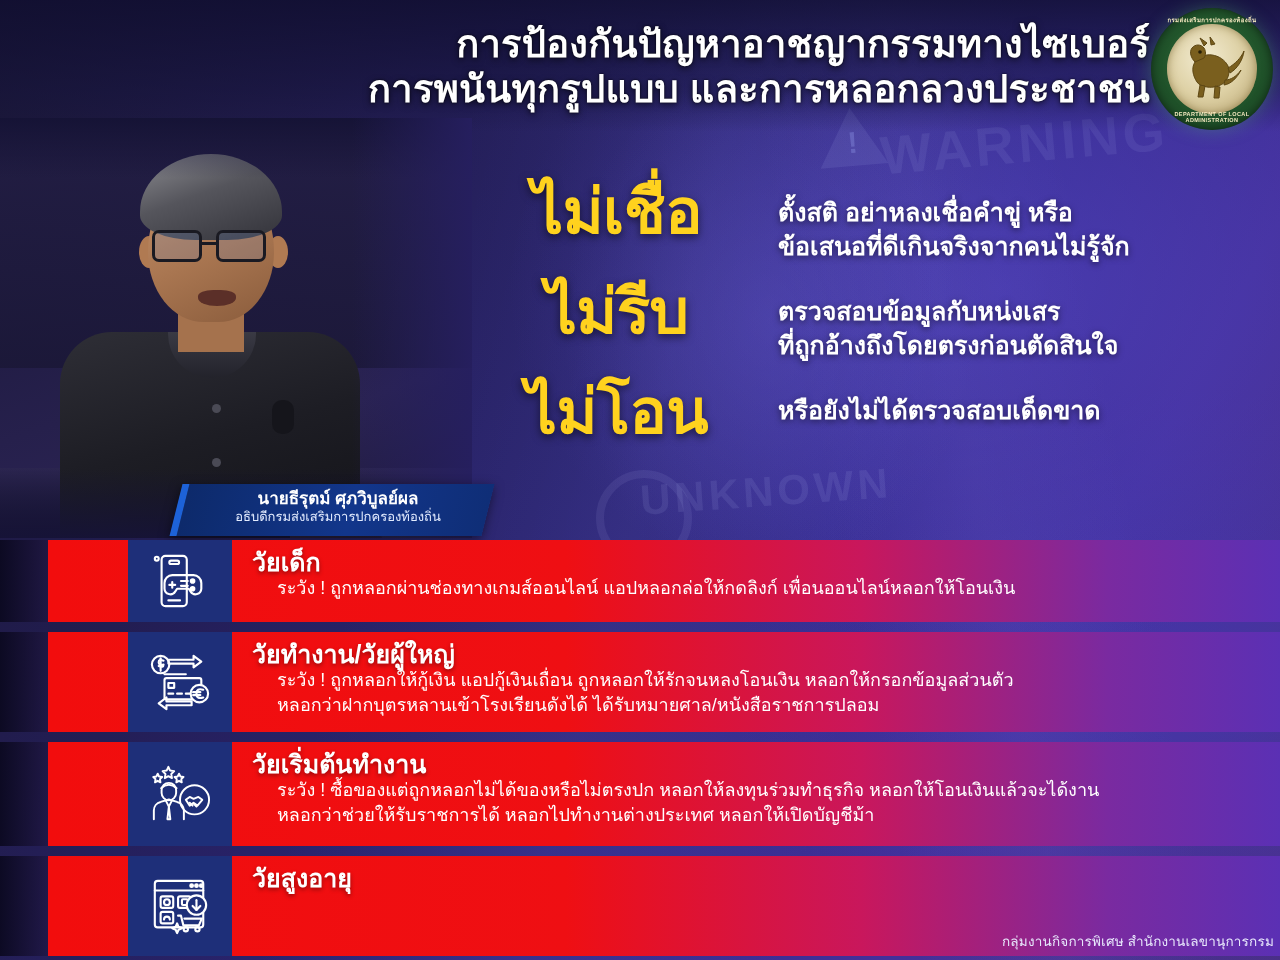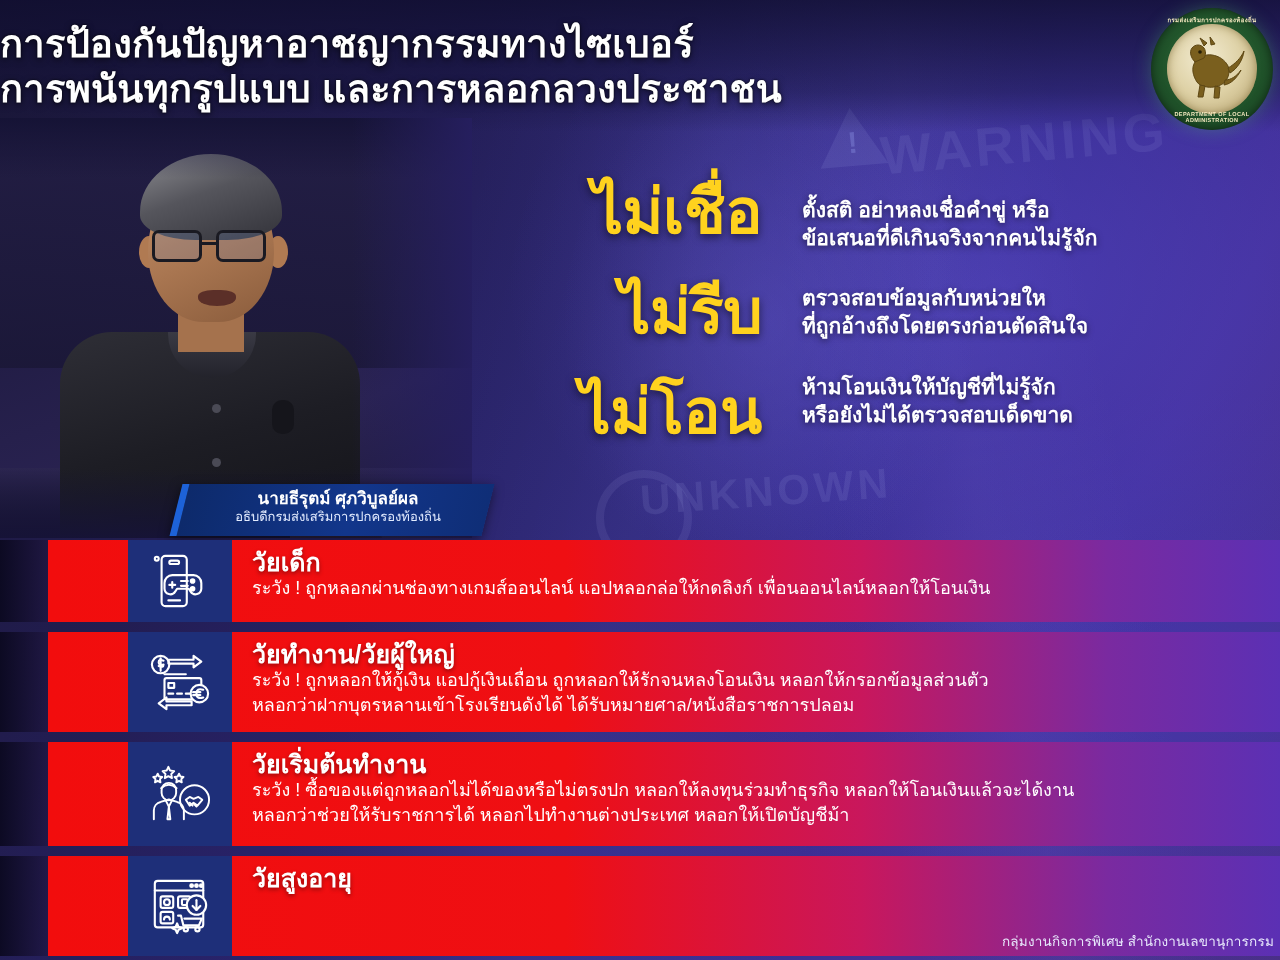--- a/index.html
+++ b/index.html
@@ -43,21 +43,21 @@
   .wm-tri::after{ content:"!"; position:absolute; left:-5px; top:18px; font-size:30px;
             color:rgba(130,135,220,.45); font-weight:bold; }
   .wm-circle { position:absolute; left:596px; top:470px; width:96px;height:96px;
             border:8px solid rgba(195,200,255,.09); border-radius:50%; }
 
   
   #header-band {
     position:absolute; left:0; top:0; width:1280px; height:132px;
     background:linear-gradient(180deg,rgba(16,14,48,.82) 0%,rgba(20,18,58,.42) 70%,rgba(20,18,58,0) 100%);
   }
-  #title-block { position:absolute; left:0; top:22px; width:1150px; text-align:left; }
+  #title-block { position:absolute; left:0; top:22px; width:1150px; text-align:right; }
   .title-line {
     color:#fff; font-weight:bold; line-height:1.18;
     text-shadow:0 2px 7px rgba(0,0,0,.65), 0 0 2px rgba(0,0,0,.9);
     font-size:38px; letter-spacing:.3px;
   }
   .title-line.l2 { font-size:38px; }
 
   
   #emblem { position:absolute; left:1151px; top:8px; width:122px; height:122px; }
   #emblem .ring {
@@ -140,49 +140,49 @@
     box-shadow:0 3px 10px rgba(0,0,0,.5);
   }
   #name-plate .np-inner { transform:skewX(14deg); padding:5px 8px 0 10px; text-align:center; }
   .np-name { color:#fff; font-weight:bold; font-size:17px; line-height:1.15; }
   .np-role { color:#e3ecff; font-size:13px; line-height:1.2; }
 
   
   #slogans { position:absolute; left:472px; top:180px; width:290px; }
   .slogan {
     color:#FFD21E; font-weight:bold; font-size:62px; line-height:1.02;
-    text-align:right; letter-spacing:-.5px;
+    text-align:center; letter-spacing:-.5px;
     text-shadow:0 3px 8px rgba(0,0,0,.55);
     height:100px;
   }
   #descs { position:absolute; left:778px; top:196px; width:470px; }
   .desc { margin-bottom:32px; }
-  .desc-line { color:#fff; font-weight:bold; font-size:21px; line-height:1.34;
-    text-shadow:0 2px 6px rgba(0,0,0,.5);margin-left:24px; }
+  .desc-line { color:#fff; font-weight:bold; font-size:25px; line-height:1.34;
+    text-shadow:0 2px 6px rgba(0,0,0,.5); }
 
   
   #rows { position:absolute; left:0; top:540px; width:1280px; }
   .row { position:relative; width:1280px; margin-bottom:10px; }
   .row-bar {
     position:absolute; left:48px; top:0; right:0; height:100%;
     background:linear-gradient(90deg,#f20d0d 0%,#ef0f13 42%,#c9175c 66%,#7a2aa0 86%,#5b30b4 100%);
   }
   .row-shade-left {
     position:absolute; left:0; top:0; width:48px; height:100%;
     background:linear-gradient(90deg,rgba(10,8,30,.9) 0%,rgba(30,20,60,.55) 100%);
   }
   .row-icon {
     position:absolute; left:128px; top:0; width:104px; height:100%;
     background:#1e2f79; display:flex; align-items:center; justify-content:center;
   }
   .row-icon svg { width:62px; height:62px; }
   .row-text { position:absolute; left:252px; top:0; right:20px; padding-top:8px; }
   .row-title { color:#fff; font-weight:bold; font-size:25px; line-height:1.12;
     text-shadow:0 2px 4px rgba(0,0,0,.4); }
-  .row-desc { color:#fff; font-size:18px; line-height:1.38; }
+  .row-desc { color:#fff; font-size:18px; line-height:1.38;margin-left:25px; }
 
   .r1 { height:82px; }
   .r2 { height:104px; }
   .r3 { height:100px; }
   .r4 { height:100px;padding-left:36px; }
 
   
   #footer { position:absolute; right:6px; bottom:8px;
     color:#e6e6fb; font-size:13.5px; letter-spacing:.2px; }
 </style>
@@ -269,25 +269,24 @@
     <div class="slogan">ไม่รีบ</div>
     <div class="slogan">ไม่โอน</div>
   </div>
 
   <div id="descs">
     <div class="desc">
       <div class="desc-line">ตั้งสติ อย่าหลงเชื่อคำขู่ หรือ</div>
       <div class="desc-line">ข้อเสนอที่ดีเกินจริงจากคนไม่รู้จัก</div>
     </div>
     <div class="desc">
-      <div class="desc-line">ตรวจสอบข้อมูลกับหน่วยให</div>
+      <div class="desc-line">ตรวจสอบข้อมูลกับหน่งเสร</div>
       <div class="desc-line">ที่ถูกอ้างถึงโดยตรงก่อนตัดสินใจ</div>
     </div>
     <div class="desc">
-      <div class="desc-line">ห้ามโอนเงินให้บัญชีที่ไม่รู้จัก</div>
       <div class="desc-line">หรือยังไม่ได้ตรวจสอบเด็ดขาด</div>
     </div>
   </div>
 
   <div id="rows">
 
     <div class="row r1">
       <div class="row-bar"></div>
       <div class="row-shade-left"></div>
       <div class="row-icon">

